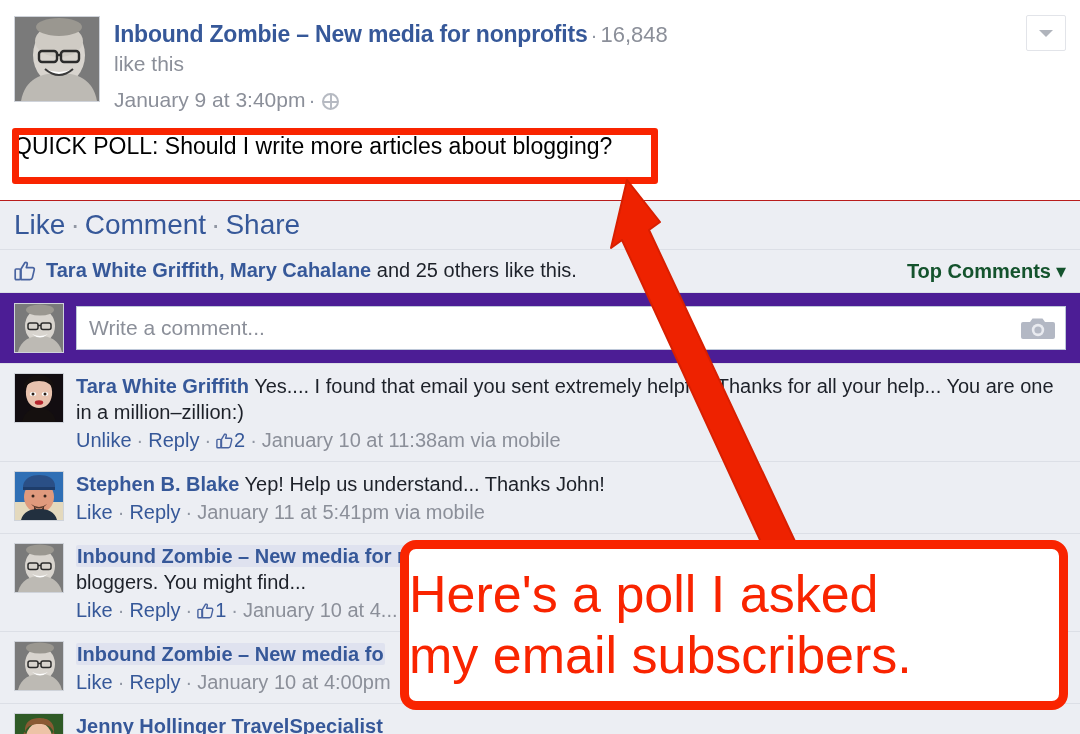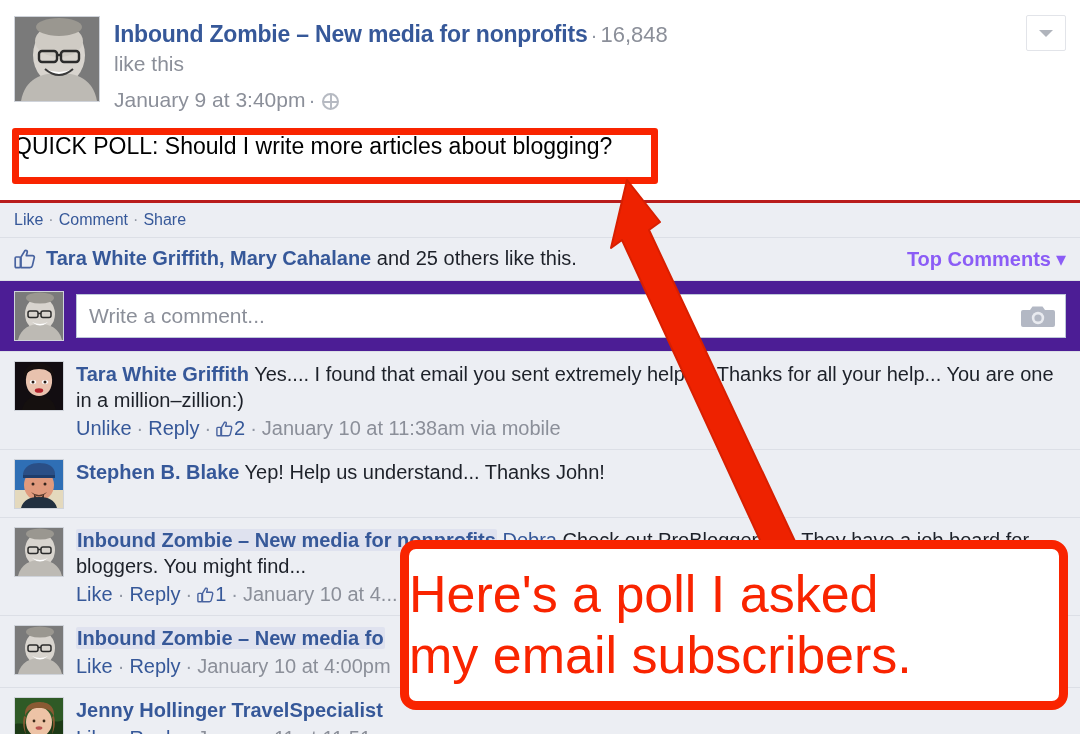--- a/index.html
+++ b/index.html
@@ -113,23 +113,23 @@
     font-size: 23px;
     color: #000000;
     position: relative;
     min-height: 46px;
   }
   .post-text { line-height: 1.25; }
 
   
   .action-row {
     background: #eceef3;
-    border-top: 3px solid #b91c1c;
+    border-top: 1px solid #b91c1c;
     padding: 8px 14px 8px 14px;
-    font-size: 16px;
+    font-size: 28px;
   }
   .blue-link { color: #365899; text-decoration: none; }
   .blue-link.bold { font-weight: bold; }
   .mid-dot { color: #9197a3; padding: 0 5px; }
 
   
   .likes-row {
     background: #eceef3;
     border-top: 1px solid #dcdfe6;
     padding: 9px 14px 9px 14px;
@@ -139,21 +139,21 @@
     align-items: center;
   }
   .thumb-icon {
     display: inline-block;
     width: 22px; height: 20px;
     margin-right: 10px;
     flex: 0 0 auto;
   }
   .likes-names { flex: 1 1 auto; }
   .top-comments {
-    color: #8b5cf6;
+    color: #14532d;
     font-size: 20px;
     font-weight: bold;
     white-space: nowrap;
   }
   .top-comments .tri {
     display: inline-block;
     margin-left: 5px;
     font-weight: normal;
   }
 
@@ -381,20 +381,23 @@
         <path d="M16 32 Q24 38 32 32 Q24 41 16 32 Z" fill="#5a3a2c"></path>
         <path d="M19 34 Q24 42 29 34 L29 40 Q24 44 19 40 Z" fill="#4d3227"></path>
         <path d="M6 48 C8 40 15 37 24 37 C33 37 40 40 42 48 Z" fill="#22303f"></path>
       </svg>
     </div>
     <div class="comment-body">
       <div>
         <span class="comment-author">Stephen B. Blake</span>
         <span>Yep! Help us understand... Thanks John!</span>
       </div>
+      <div class="comment-meta">
+        <span class="blue-link">Like</span><span class="mid-dot">·</span><span class="blue-link">Reply</span><span class="mid-dot">·</span><span>January 11 at 5:41pm via mobile</span>
+      </div>
     </div>
   </div>
 
   <div class="comment">
     <div class="avatar md">
       <svg class="face" viewBox="0 0 48 48">
         <rect width="48" height="48" fill="#7a7a7a"></rect>
         <ellipse cx="25" cy="22" rx="15" ry="17" fill="#d8d4ce"></ellipse>
         <path d="M3 48 C6 36 15 32 25 32 C35 32 44 36 47 48 Z" fill="#bdbab4"></path>
         <rect x="13" y="19" width="10" height="6.5" rx="2" fill="none" stroke="#2b2b2b" stroke-width="1.5"></rect>

